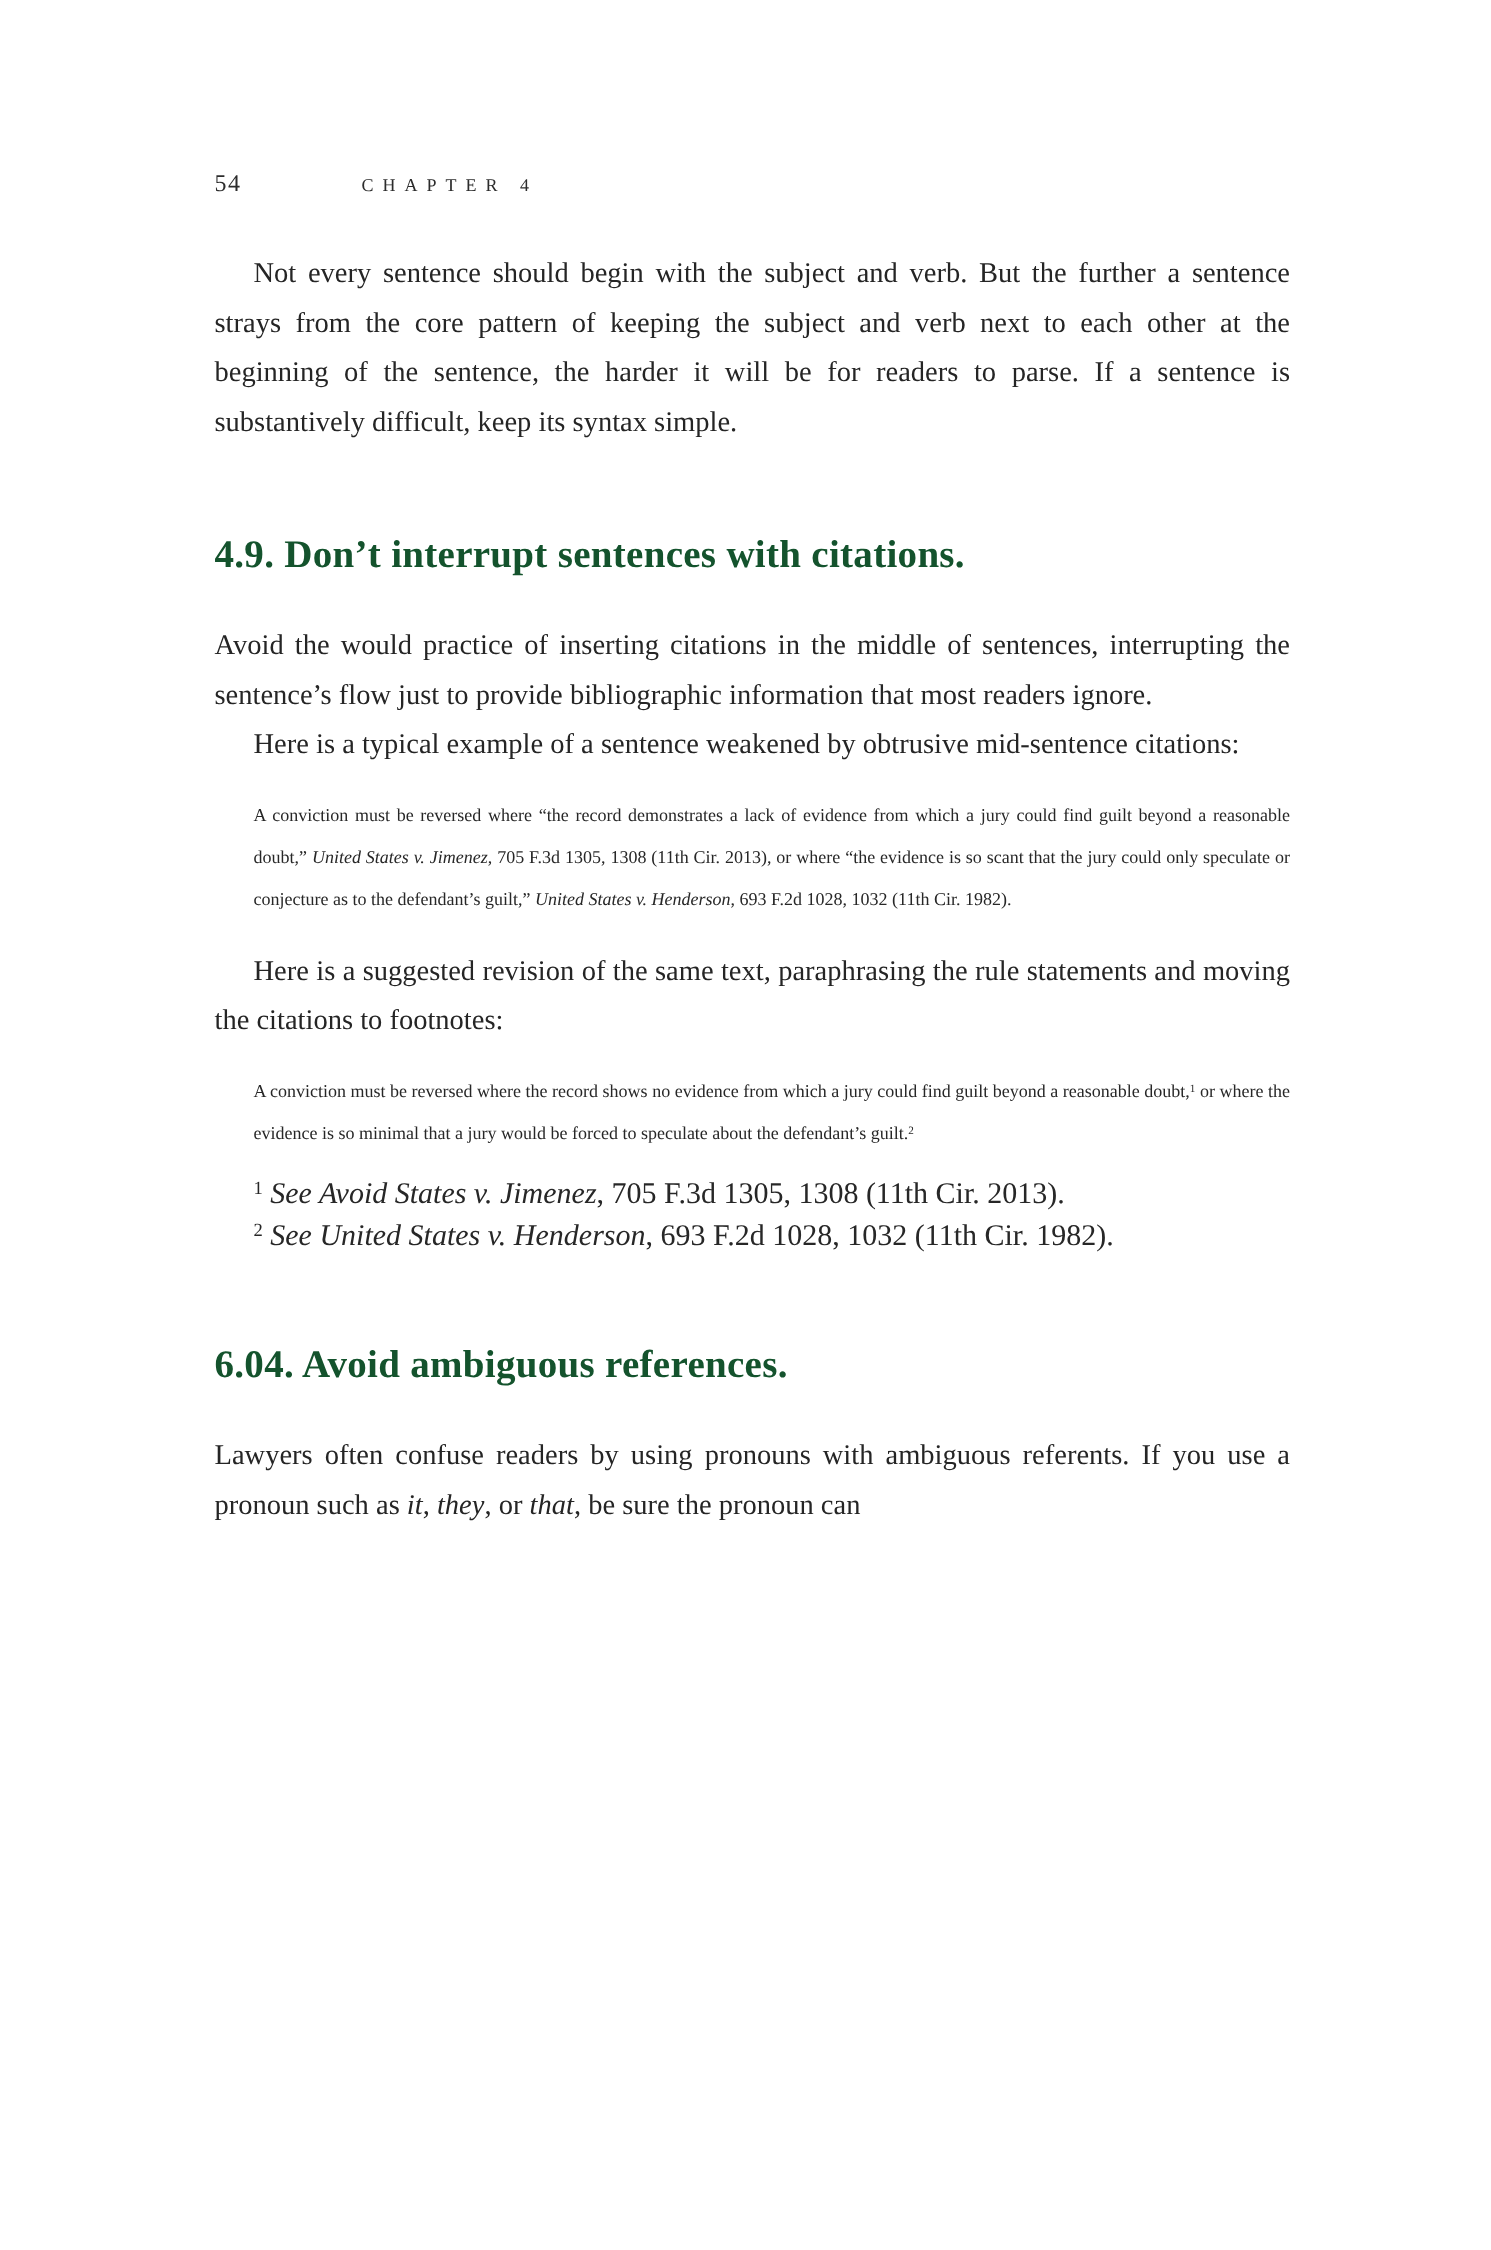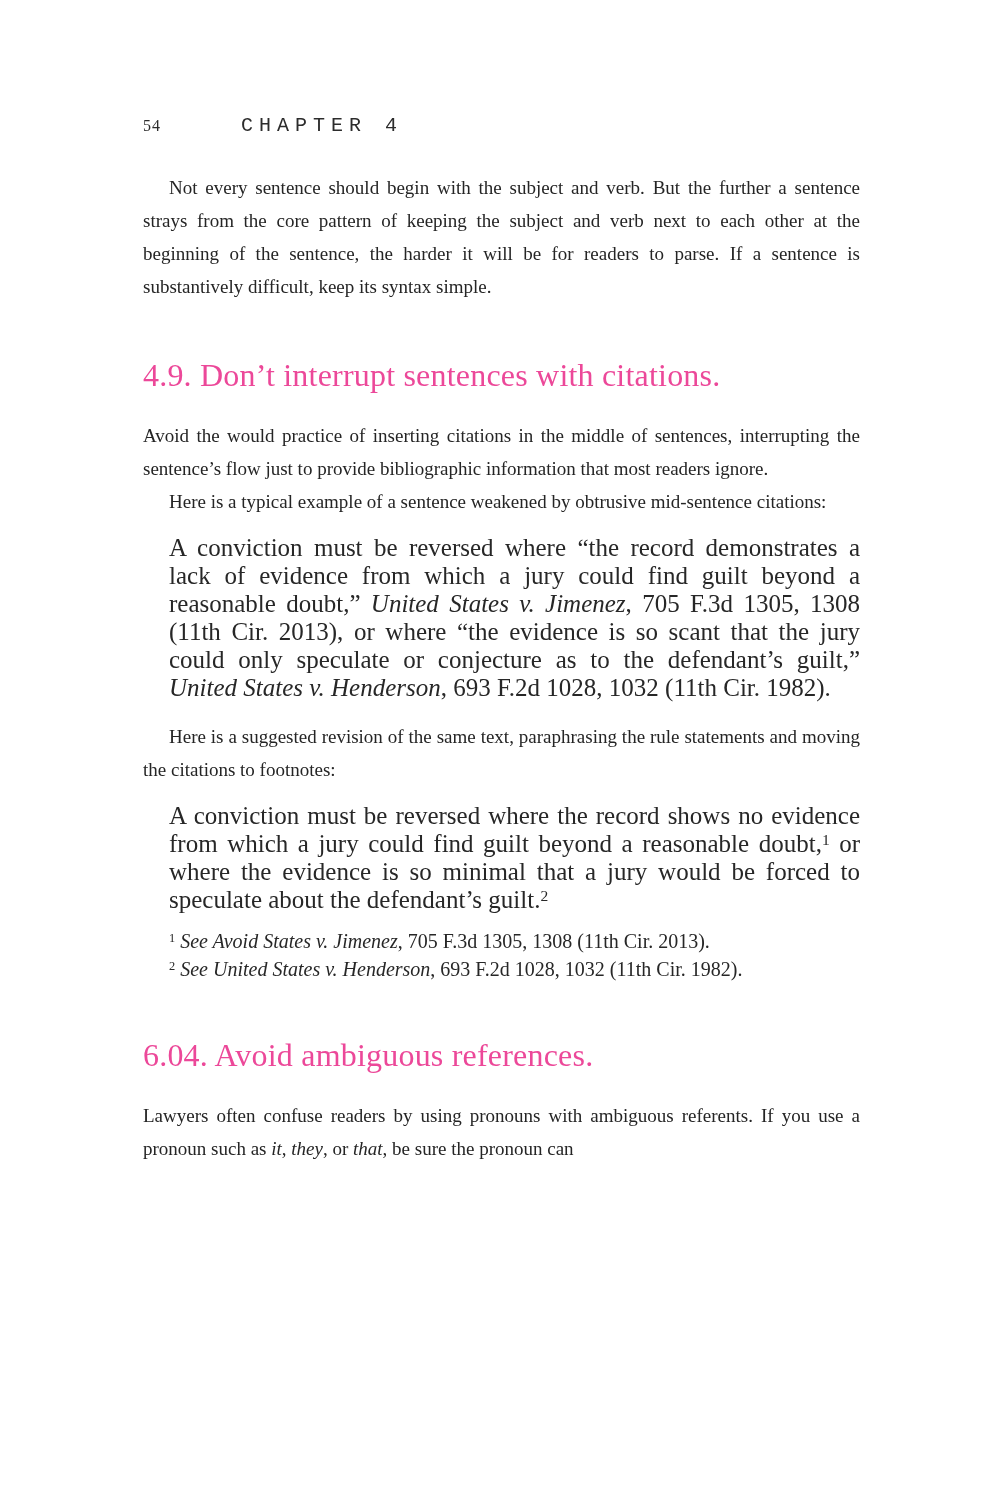--- a/index.html
+++ b/index.html
@@ -13,38 +13,38 @@
   .page {
     width: 994px; height: 1500px;
     padding: 114px 134px 0 143px;
   }
   .running-head {
     display: flex; align-items: baseline;
     font-size: 16px; color: #2c2c2c;
     margin-bottom: 34px;
   }
   .running-head .page-number { letter-spacing: 1px; }
-  .running-head .chapter-title { margin-left: 80px; font-size: 20px; letter-spacing: 6px; font-family: Liberation Mono, monospace; }
+  .running-head .chapter-title { margin-left: 80px; font-size: 12px; letter-spacing: 6px; }
   p.body {
     font-size: 19px; line-height: 33px;
     text-align: justify; text-justify: inter-word;
     color: #252525;
   }
   p.body.indent { text-indent: 26px; }
   h2.section-heading {
-    font-weight: normal;
-    font-size: 32px; line-height: 36px;
+    font-weight: bold;
+    font-size: 26px; line-height: 36px;
     letter-spacing: 0.2px;
     margin-top: 54px; margin-bottom: 26px;
-    color: #ec4899;
+    color: #14532d;
   }
   blockquote.extract {
     margin: 16px 0 0 26px;
     width: 691px;
-    font-size: 25px; line-height: 28px;
+    font-size: 12px; line-height: 28px;
     text-align: justify; text-justify: inter-word;
     color: #272727;
   }
   .footnotes {
     margin: 13px 0 0 26px;
     font-size: 20px; line-height: 28px;
     color: #272727;
   }
   p.after-extract { margin-top: 18px; }
   p.after-footnotes { margin-top: 20px; }

